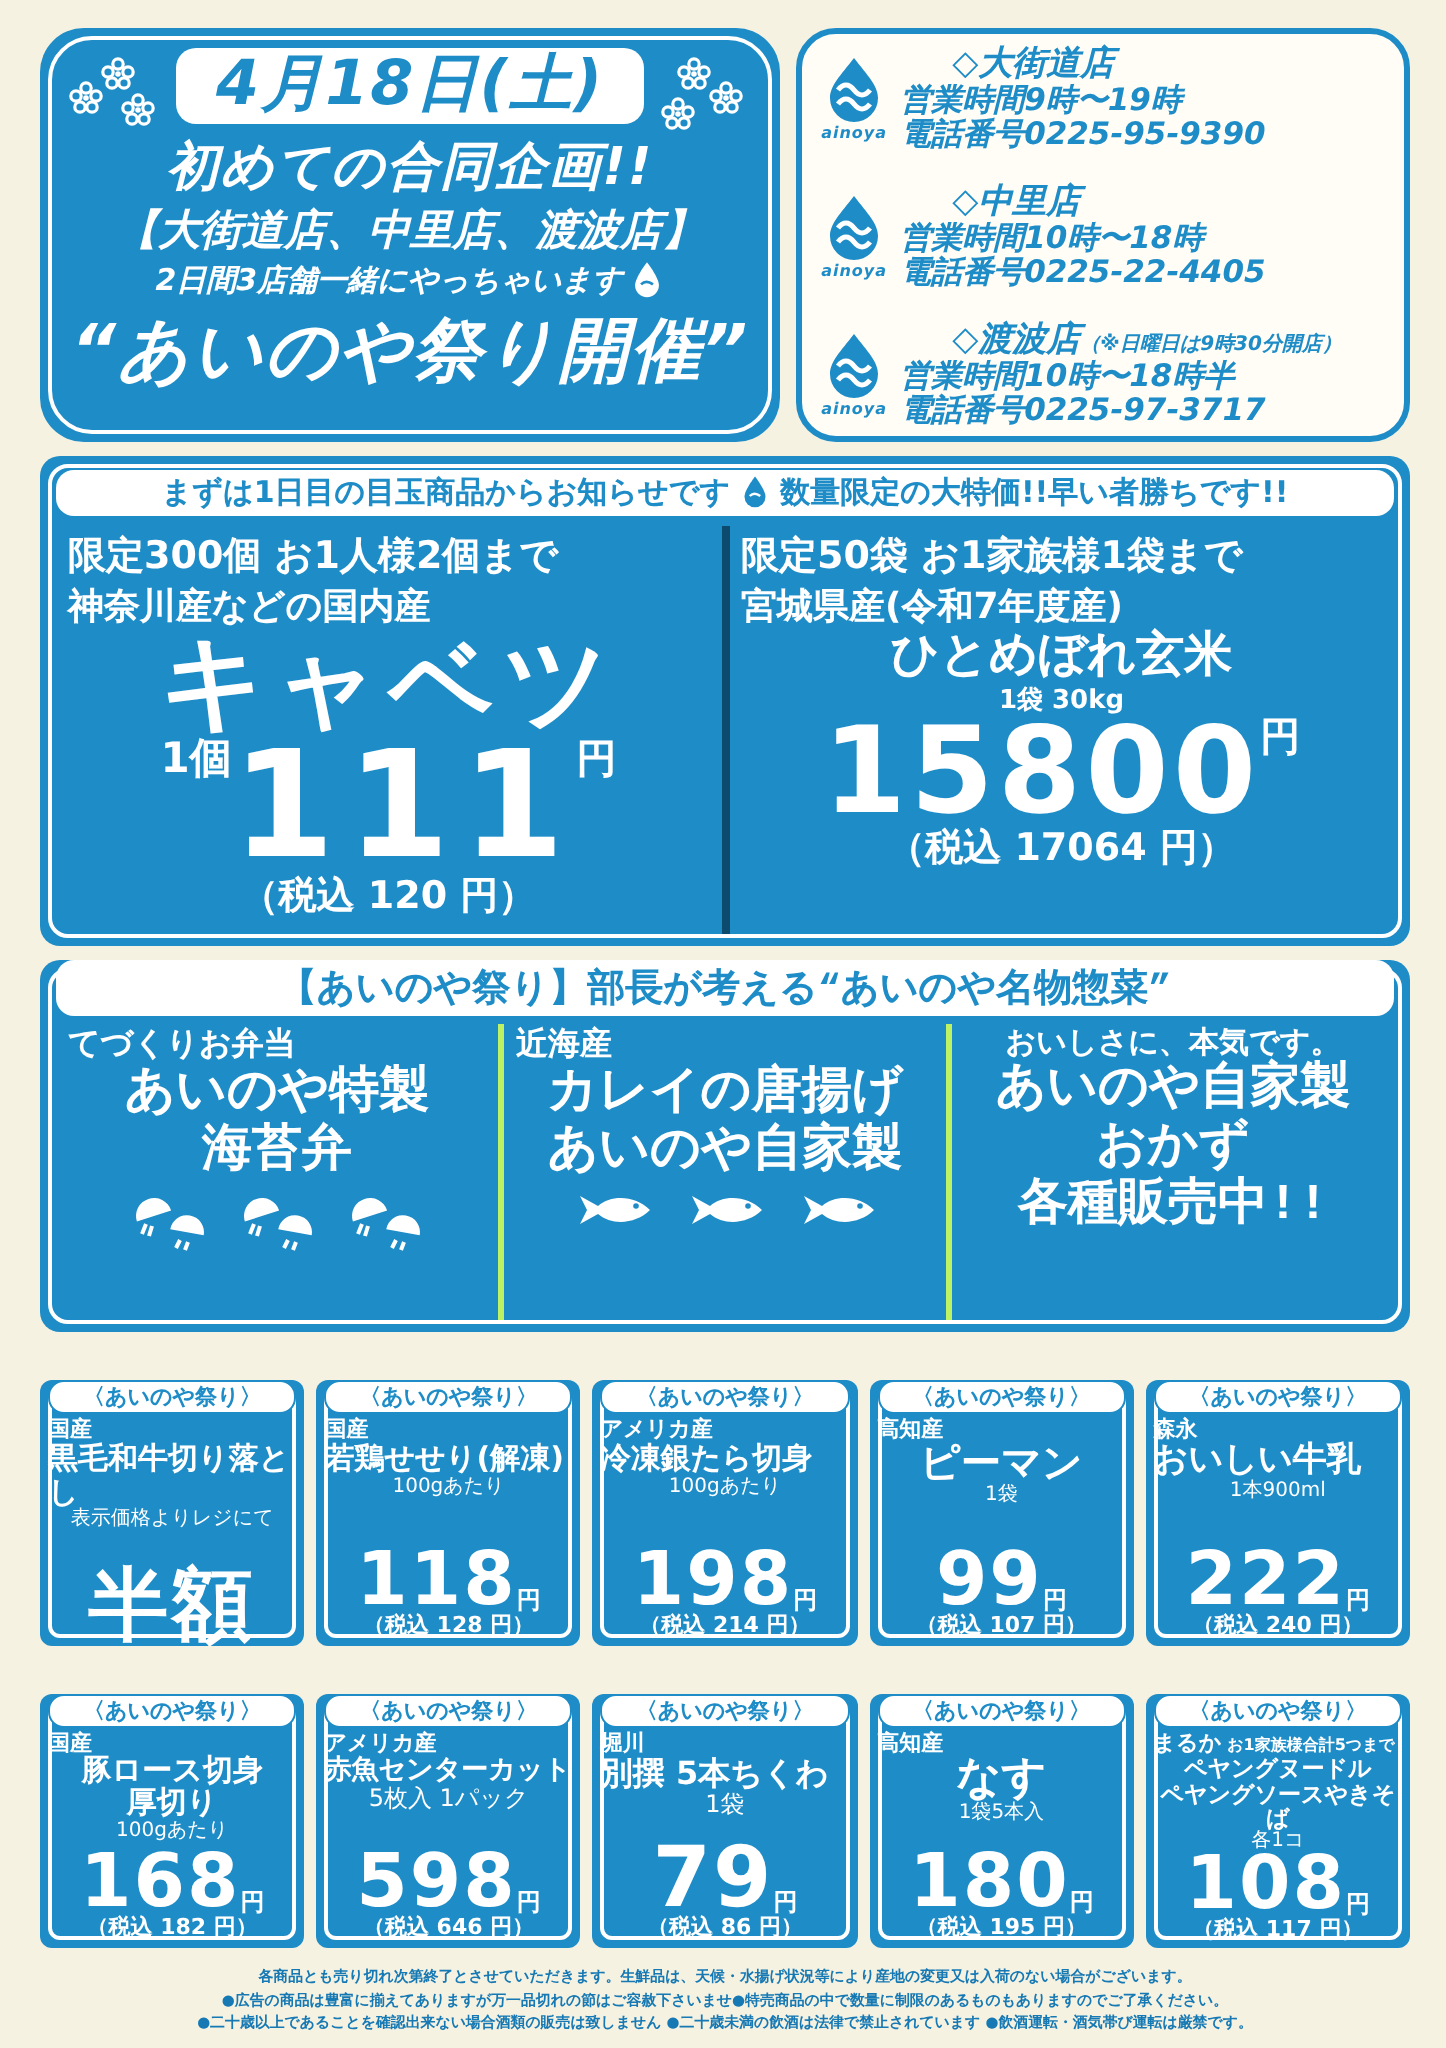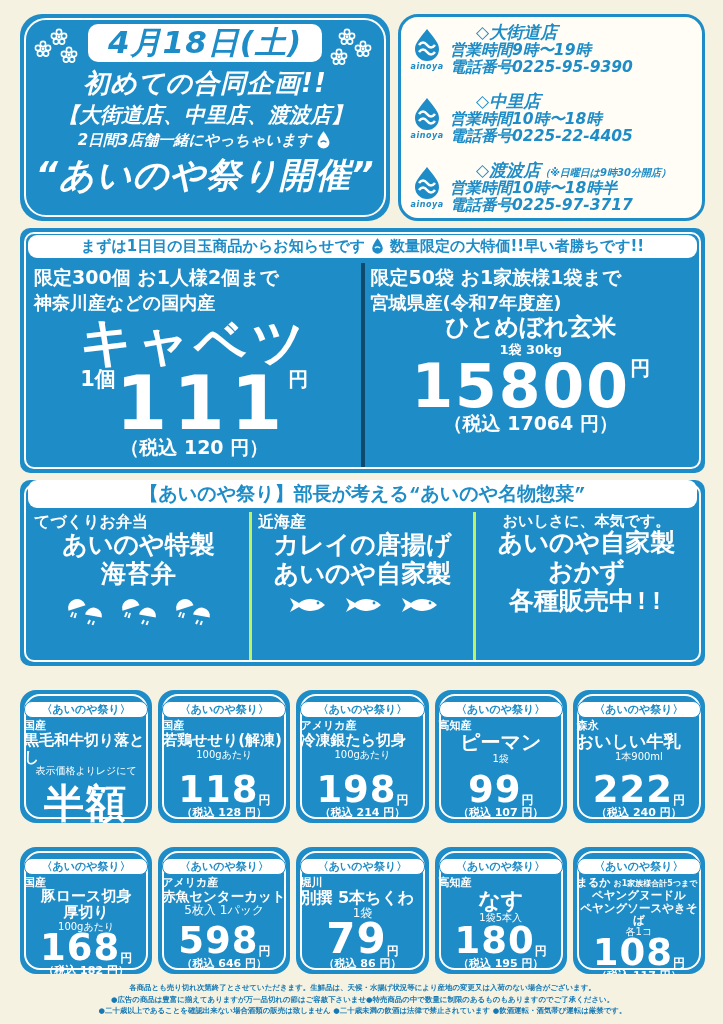--- a/index.html
+++ b/index.html
@@ -66,21 +66,21 @@
   .deli-cols{flex:1;display:flex;margin-top:4px;position:relative;z-index:2;}
   .dcol{flex:1;padding:0 6px;display:flex;flex-direction:column;align-items:center;}
   .dcol.c1,.dcol.c2{border-right:3px solid #bef264;}
   .d-sub{font-size:16px;font-weight:900;align-self:flex-start;}
   .d-sub.center{align-self:center;font-size:15px;}
   .d-line{font-size:25px;font-weight:900;line-height:1.15;white-space:nowrap;}
   .icon-row{display:flex;gap:14px;margin-top:4px;align-items:center;}
 
   
   .grid{display:grid;grid-template-columns:repeat(5,1fr);gap:6px;}
-  .card{border-radius:16px;padding:11px 4px 3px;height:133px;overflow:hidden;display:flex;flex-direction:column;margin-top:17px;}
+  .card{border-radius:6px;padding:0 4px 3px;height:133px;overflow:hidden;display:flex;flex-direction:column;margin-top:17px;}
   .card.short{height:127px;}
   .badge{background:#fff;color:var(--blue);border-radius:8px;border:1px solid var(--blue);font-size:11px;font-weight:900;text-align:center;padding:0 2px;white-space:nowrap;position:relative;z-index:2;}
   .c-origin{font-size:11px;font-weight:900;margin-top:2px;line-height:1.1;position:relative;z-index:2;display:flex;gap:3px;align-items:baseline;}
   .c-origin .c-note{font-size:8px;}
   .c-name{font-size:15px;font-weight:900;line-height:1.08;position:relative;z-index:2;}
   .c-name.small{font-size:11.5px;text-align:center;}
   .c-name2{font-size:15px;font-weight:900;line-height:1.05;text-align:center;position:relative;z-index:2;}
   .c-name2.small{font-size:11.5px;}
   .c-unit{font-size:10px;font-weight:400;line-height:1.1;position:relative;z-index:2;display:flex;justify-content:center;}
   .c-price{display:flex;align-items:flex-end;justify-content:center;line-height:.85;margin-top:auto;position:relative;z-index:2;}

